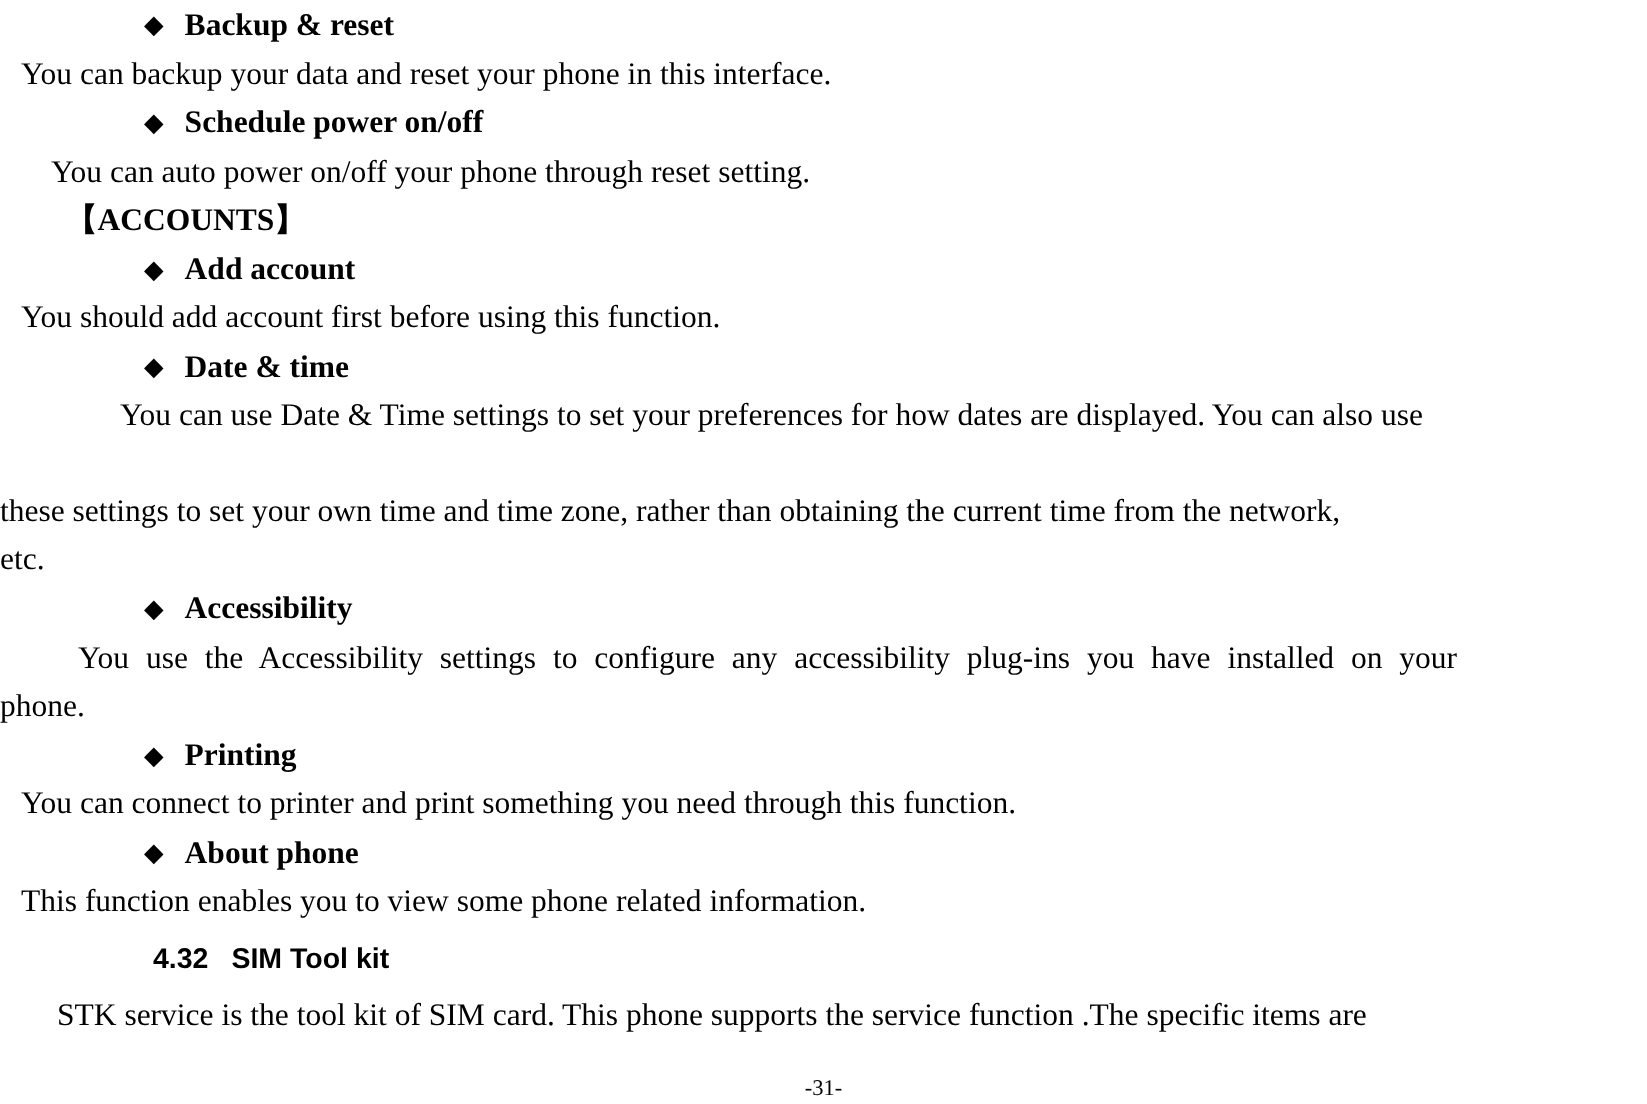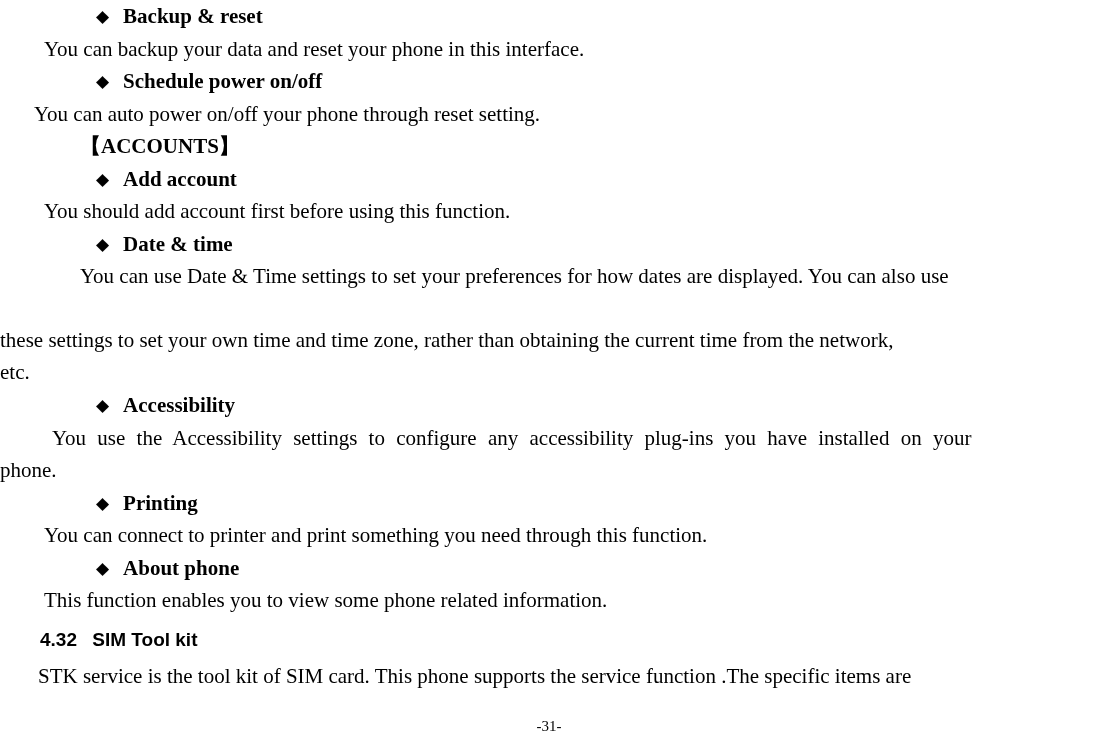--- a/index.html
+++ b/index.html
@@ -29,32 +29,32 @@
       font-size: 17px;
       margin-right: 14px;
       display: inline-block;
       position: relative;
       top: -1px;
     }
     .bullet-label {
       font-weight: bold;
     }
     .para-indent-small {
-      padding-left: 44px;
+      padding-left: 14px;
       text-align: justify;
     }
     .section-bracket {
-      padding-left: 80px;
+      padding-left: 44px;
       font-weight: bold;
     }
     .heading-432 {
       font-family: Arial, Helvetica, sans-serif;
       font-size: 19px;
       font-weight: bold;
-      padding-left: 40px;
+      padding-left: 102px;
       padding-top: 8px;
       padding-bottom: 6px;
     }
     .heading-num {
       margin-right: 10px;
     }
     .page-num {
       text-align: center;
       font-size: 15px;
       padding-top: 22px;

